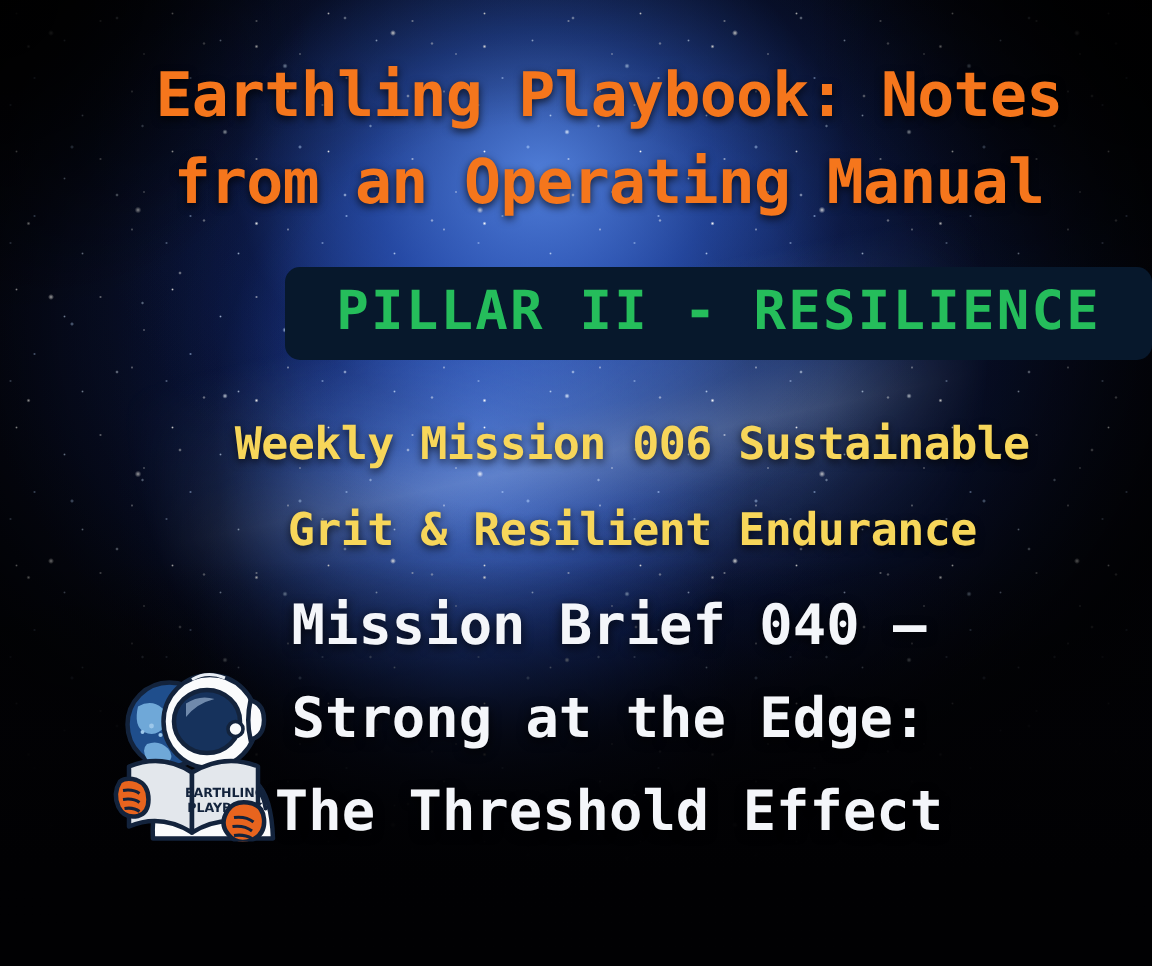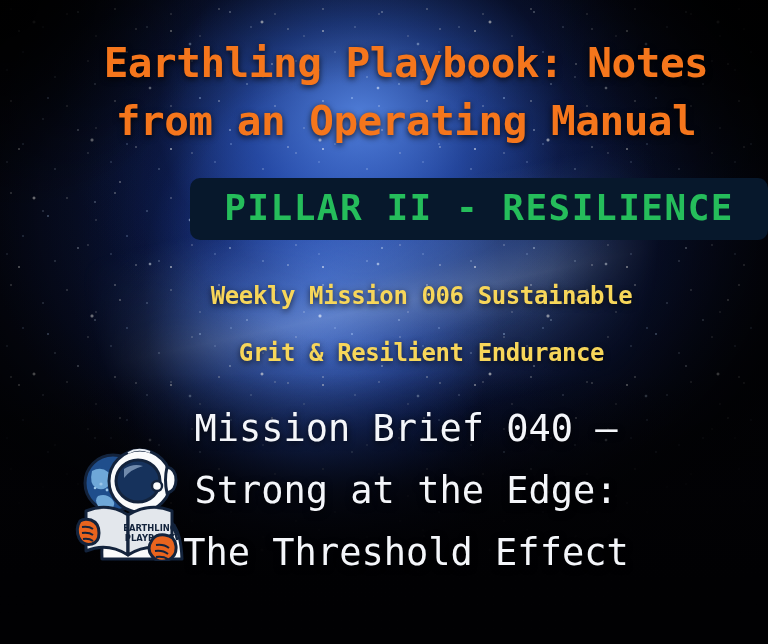--- a/index.html
+++ b/index.html
@@ -115,35 +115,35 @@
     font-weight:bold;
     letter-spacing:1.5px;
     line-height:42px;
     white-space:nowrap;
   }
 
   .mission{
     position:absolute;left:0;right:0;top:268px;
     text-align:center;
     color:#F7D65A;
-    font-size:24px;
+    font-size:30px;
     font-weight:bold;
     line-height:57px;
     letter-spacing:-0.4px;
     text-shadow:0 2px 6px rgba(0,0,0,.7);
     white-space:pre-line;
     padding-left:31px;
   }
 
   .brief{
-    position:absolute;left:0;right:0;top:398px;
+    position:absolute;left:0;right:0;top:386px;
     text-align:center;
     color:#F4F6FA;
     font-size:37px;
-    font-weight:normal;
+    font-weight:bold;
     line-height:62px;
     letter-spacing:0px;
     text-shadow:0 2px 7px rgba(0,0,0,.8);
     white-space:pre-line;
   }
 
   
   .mascot{
     position:absolute;left:24px;top:441px;
     width:126px;height:120px;

